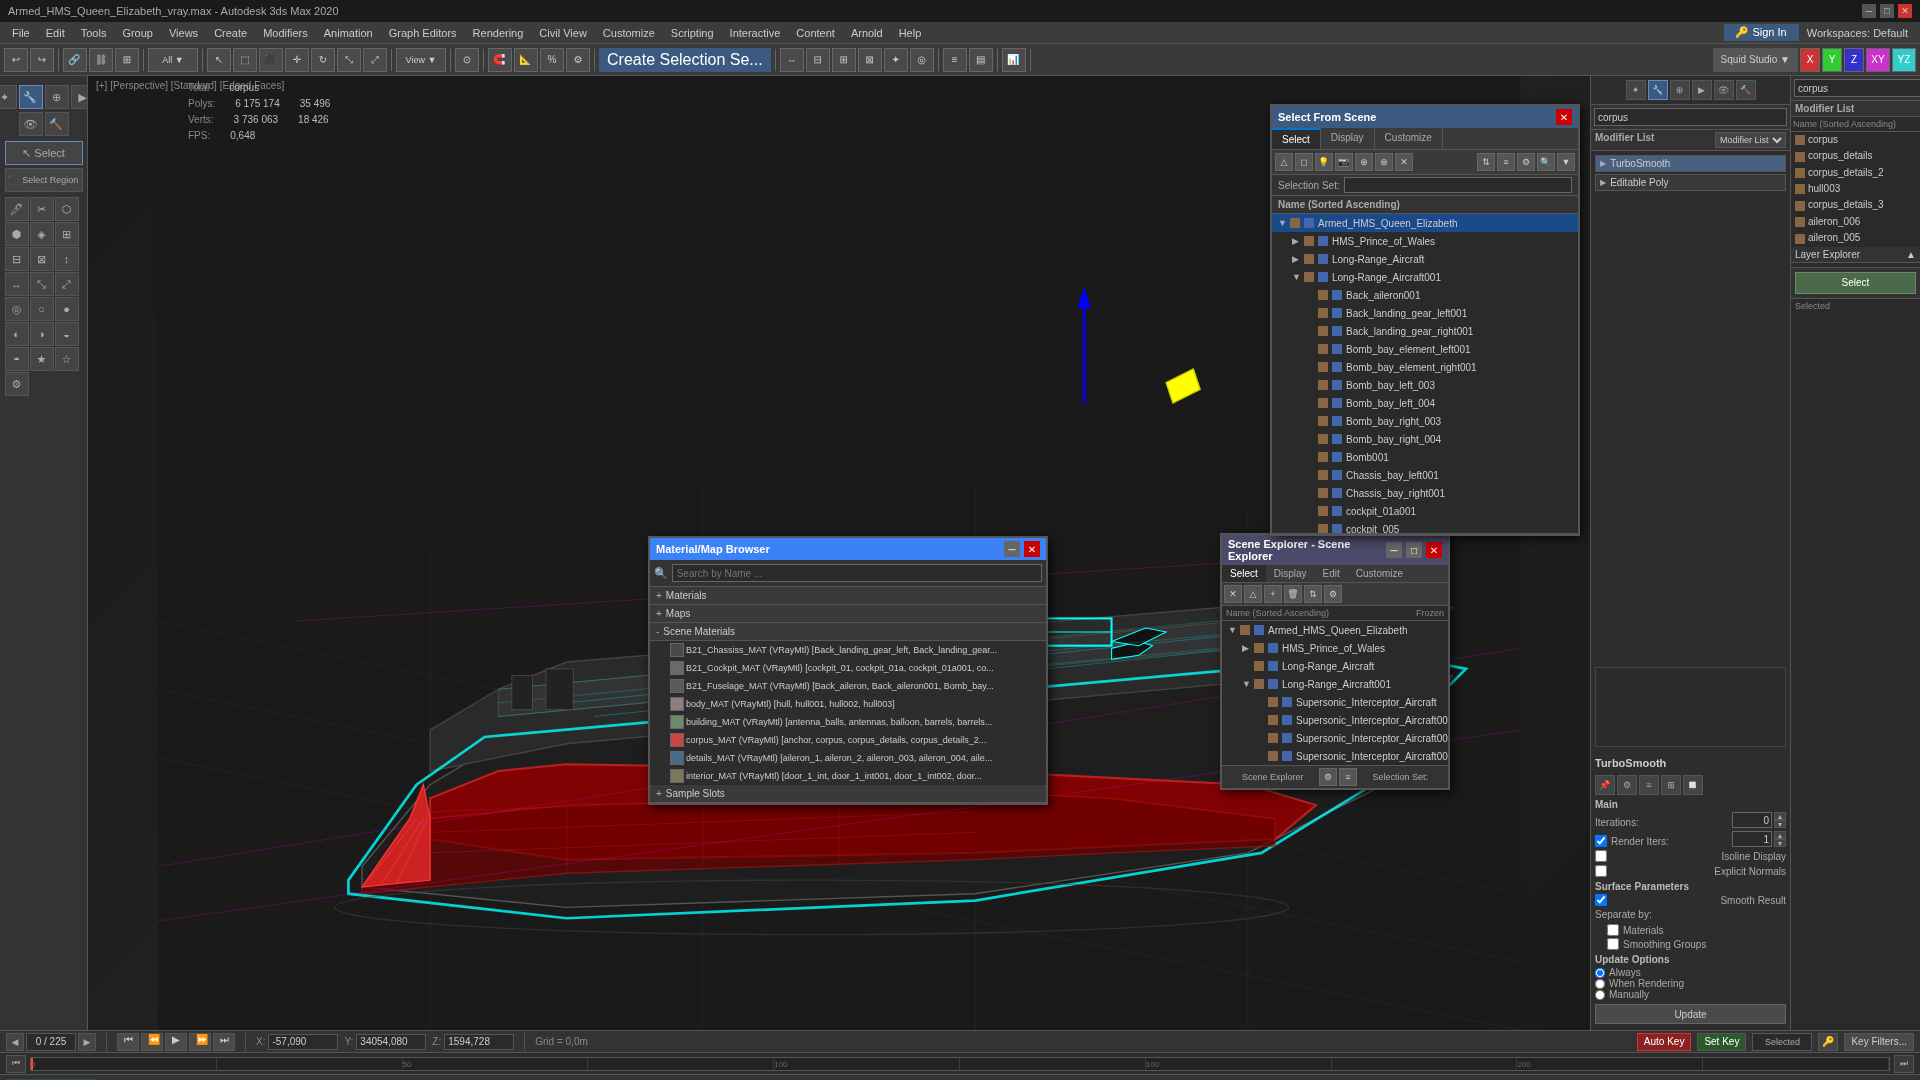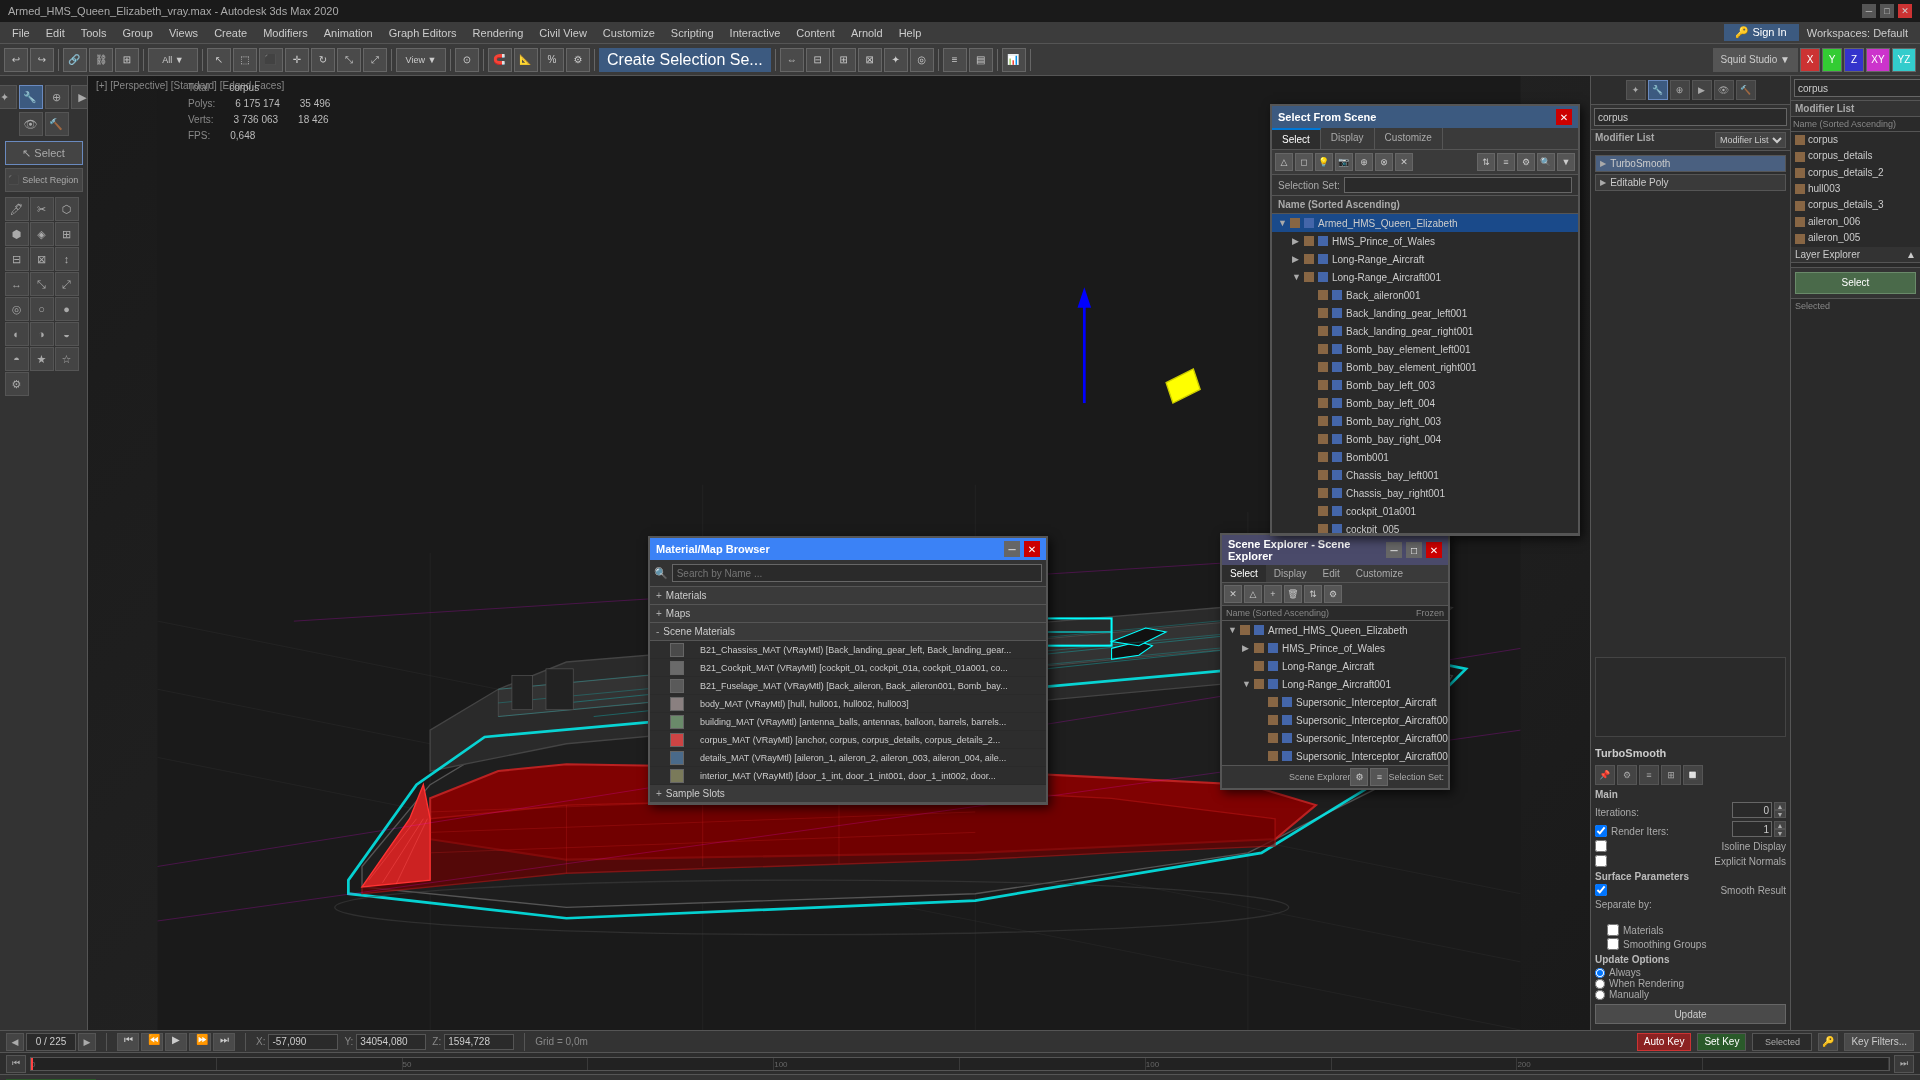--- a/index.html
+++ b/index.html
@@ -394,21 +394,21 @@
       border-bottom: 1px solid #555;
       color: #ccc;
       display: flex; align-items: center; gap: 4px;
     }
     .mat-section .expand { color: #aaa; }
     .mat-item {
       padding: 2px 20px;
       cursor: pointer;
       font-size: 10px;
       color: #ccc;
-      display: flex; align-items: center; gap: 16px;
+      display: flex; align-items: center; gap: 2px;
       height: 18px;
       border-bottom: 1px solid #2a2a2a;
     }
     .mat-color-box {
       width: 14px; height: 14px;
       border: 1px solid #666;
       flex-shrink: 0;
     }
     .mat-item-text {
       overflow: hidden;
@@ -451,22 +451,22 @@
       border-bottom: 1px solid #555;
     }
     .se-tree {
       max-height: 180px;
       overflow-y: auto;
       background: #2a2a2a;
     }
     .se-footer {
       display: flex;
       align-items: center;
-      justify-content: flex-end;
-      padding: 2px 4px;
+      justify-content: space-between;
+      padding: 2px 20px;
       background: #333;
       border-top: 1px solid #555;
       font-size: 9px;
       color: #aaa;
     }
 
     
     #far-right-panel {
       width: 130px;
       background: #2a2a2a;
@@ -1279,21 +1279,21 @@
         <span class="ts-label">Explicit Normals</span>
       </div>
 
       <div class="ts-section">Surface Parameters</div>
 
       <div class="ts-row">
         <input type="checkbox" class="ts-checkbox" checked="" style="">
         <span class="ts-label">Smooth Result</span>
       </div>
 
-      <div class="ts-label" style="margin-bottom:14px;">Separate by:</div>
+      <div class="ts-label" style="margin-bottom:4px;">Separate by:</div>
       <div class="ts-radio-group">
         <div class="ts-radio-row">
           <input type="checkbox" class="ts-checkbox" style="">
           <span class="ts-label">Materials</span>
         </div>
         <div class="ts-radio-row">
           <input type="checkbox" class="ts-checkbox" style="">
           <span class="ts-label">Smoothing Groups</span>
         </div>
       </div>

